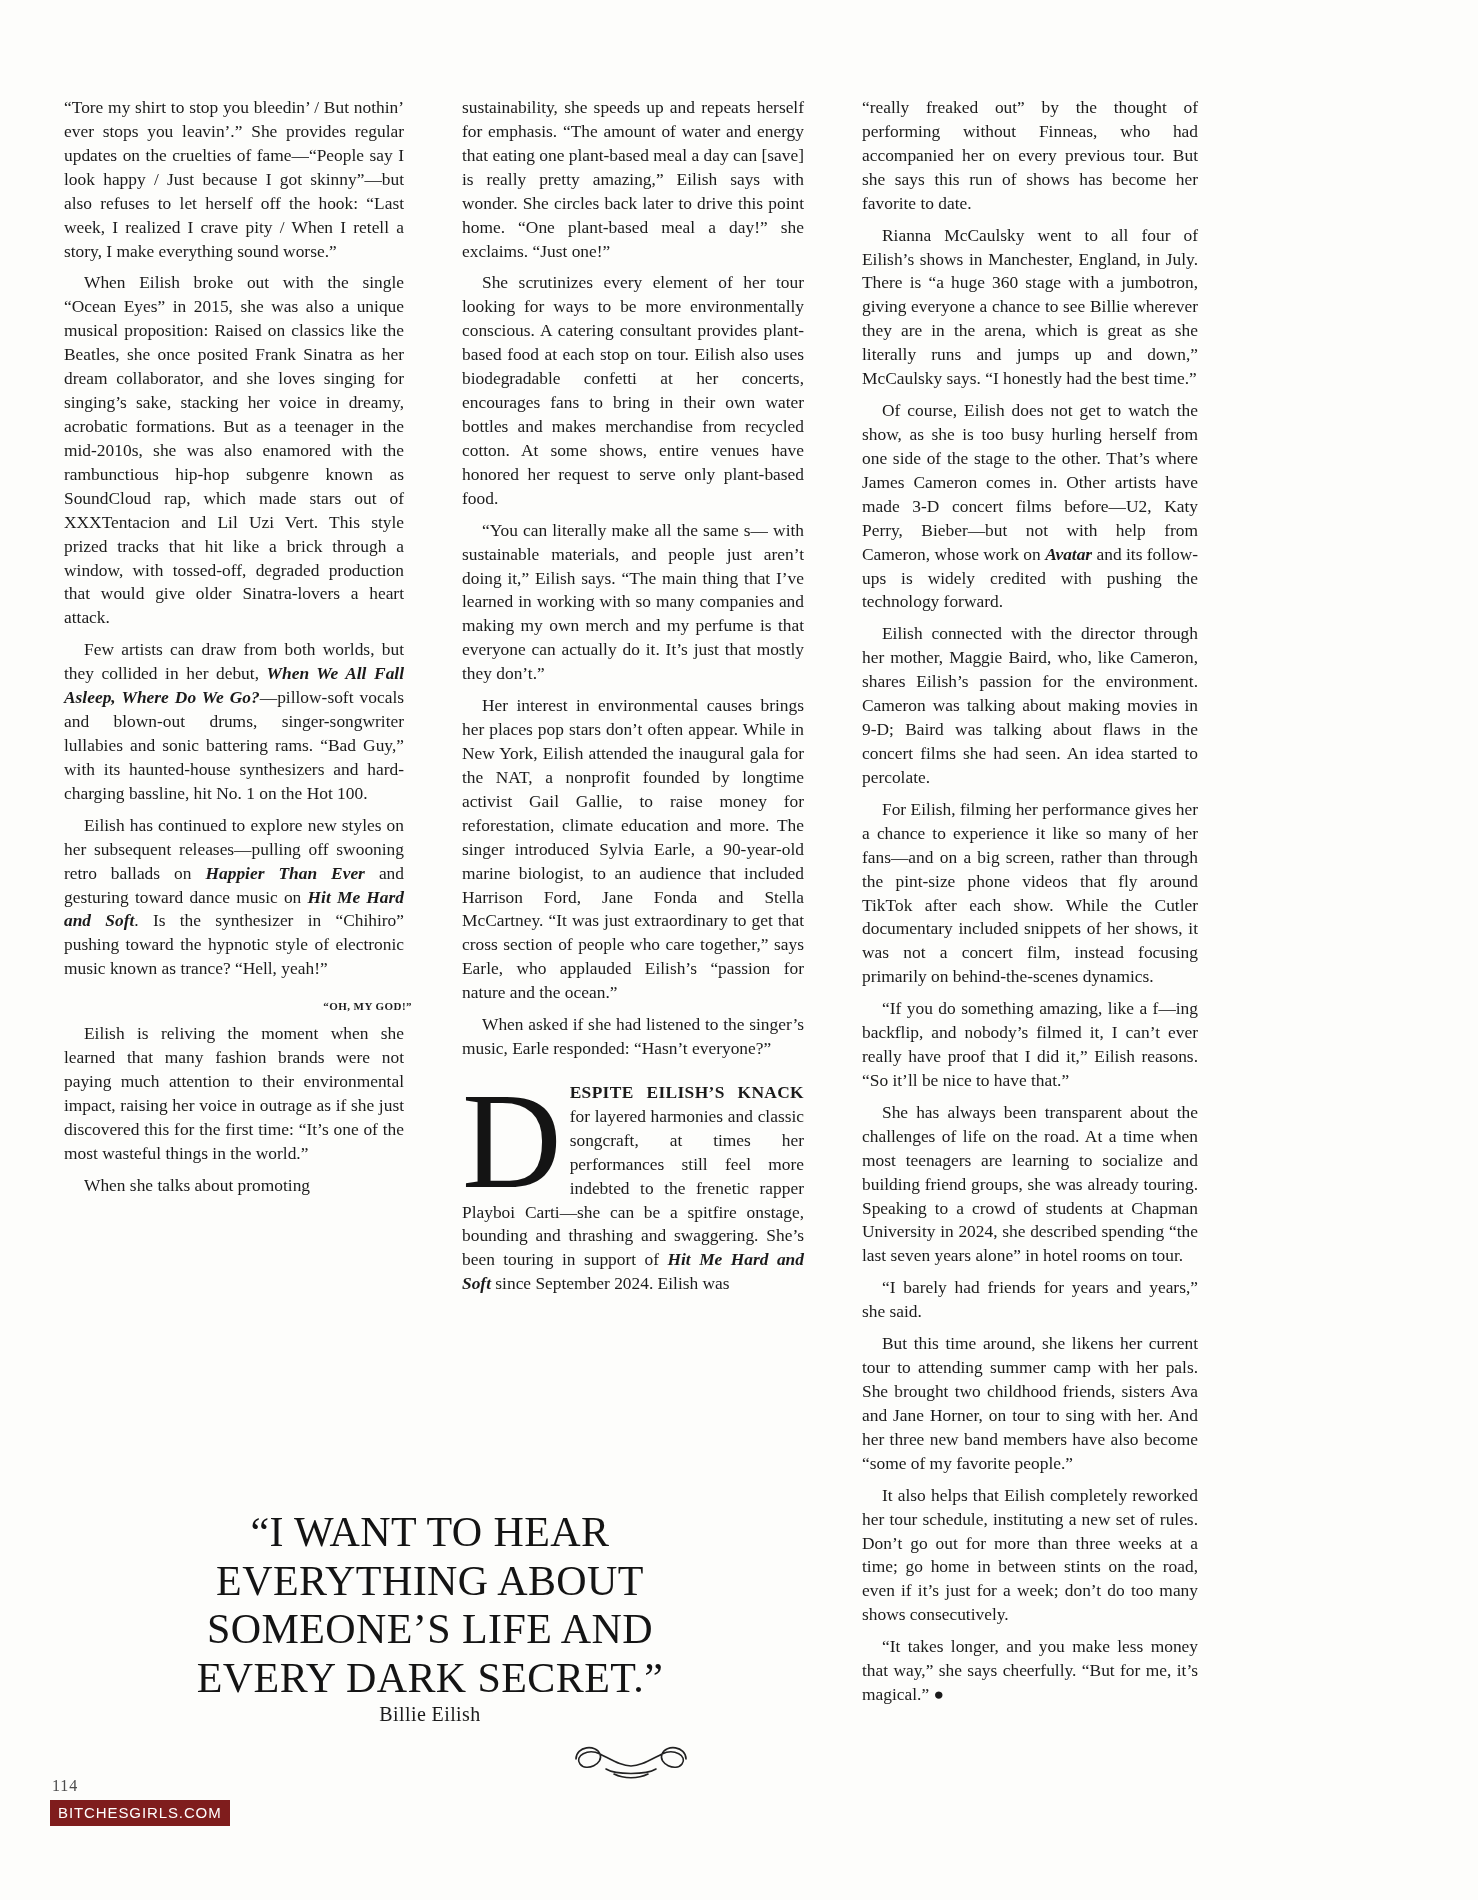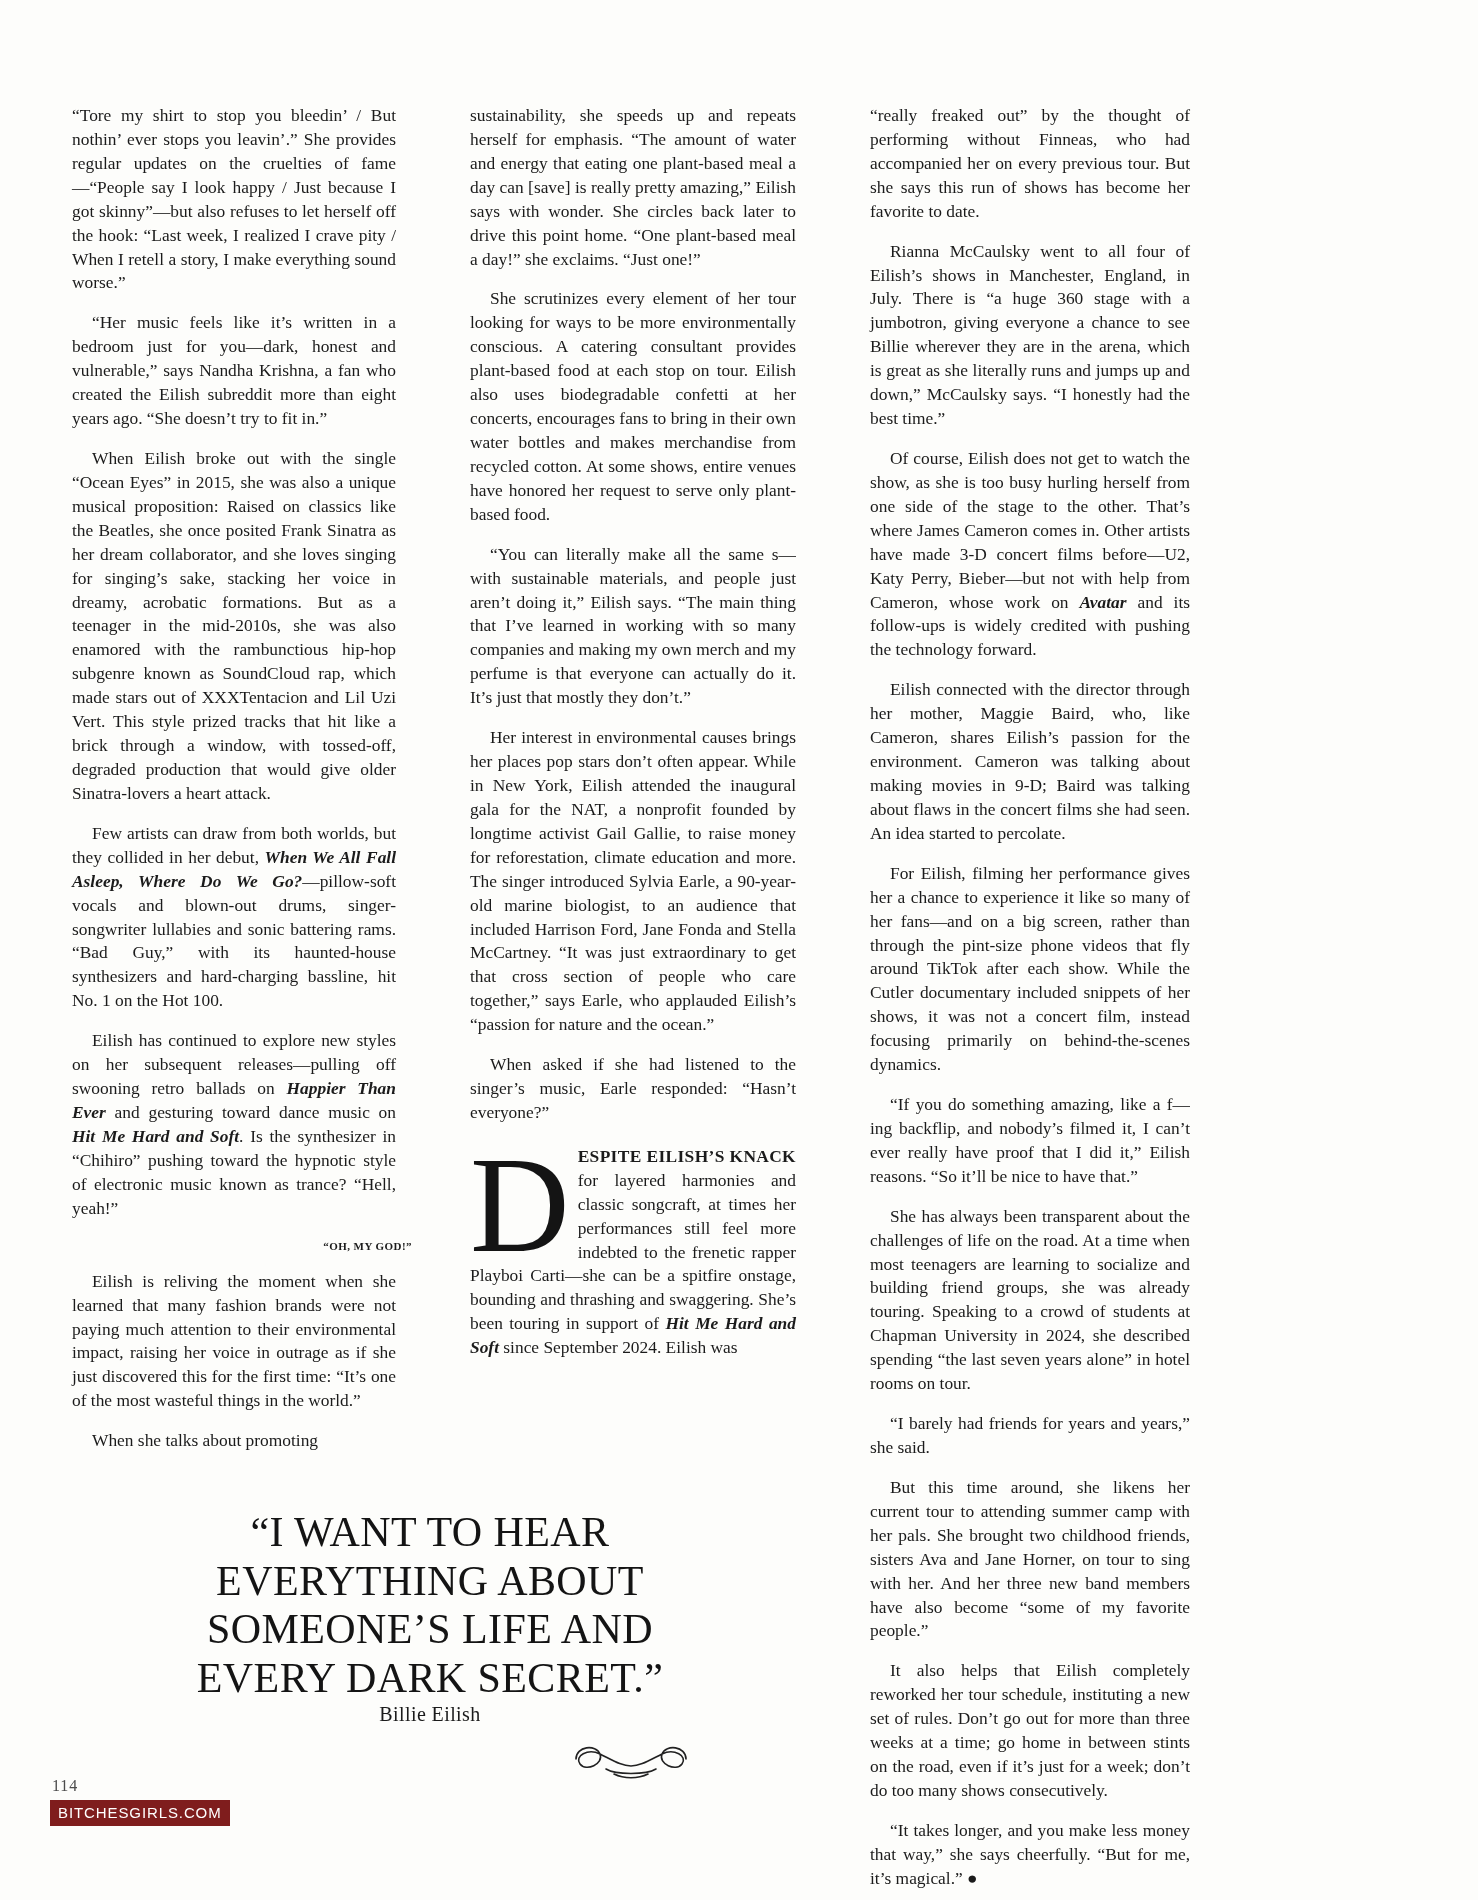--- a/index.html
+++ b/index.html
@@ -29,21 +29,21 @@
     gap: 42px;
   }
   .col {
     width: 358px;
     flex: 0 0 358px;
   }
   .col.col1 { width: 356px; flex: 0 0 356px; }
   .col.col2 { width: 358px; flex: 0 0 358px; }
   .col.col3 { width: 352px; flex: 0 0 352px; }
   p {
-    margin: 16px;
+    margin: 8px;
     font-size: 17.4px;
     line-height: 1.375;
     text-align: justify;
     text-justify: inter-word;
     hyphens: auto;
     -webkit-hyphens: auto;
     color: #1b1b1b;
   }
   p.indent { text-indent: 1.15em; }
   p.noindent { text-indent: 0; }
@@ -133,21 +133,20 @@
 </style>
 </head>
 <body>
 
 <div class="page">
 
   <div class="columns">
 
     <div class="col col1">
       <p class="noindent">“Tore my shirt to stop you bleedin’ / But nothin’ ever stops you leavin’.” She provides regular updates on the cruelties of fame—“People say I look happy / Just because I got skinny”—but also refuses to let herself off the hook: “Last week, I realized I crave pity / When I retell a story, I make everything sound worse.”</p>
-      <p class="indent">“Her music feels like it’s written in a bedroom just for you—dark, honest and vulnerable,” says Nandha Krishna, a fan who created the Eilish subreddit more than eight years ago. “She doesn’t try to fit in.”</p>
       <p class="indent">When Eilish broke out with the single “Ocean Eyes” in 2015, she was also a unique musical proposition: Raised on classics like the Beatles, she once posited Frank Sinatra as her dream collaborator, and she loves singing for singing’s sake, stacking her voice in dreamy, acrobatic formations. But as a teenager in the mid-2010s, she was also enamored with the rambunctious hip-hop subgenre known as SoundCloud rap, which made stars out of XXXTentacion and Lil Uzi Vert. This style prized tracks that hit like a brick through a window, with tossed-off, degraded production that would give older Sinatra-lovers a heart attack.</p>
 
       <p class="indent"><span>Few artists can draw from both worlds, but they collided in her debut, </span><em>When We All Fall Asleep, Where Do We Go?</em><span>—pillow-soft vocals and blown-out drums, singer-songwriter lullabies and sonic battering rams. “Bad Guy,” with its haunted-house synthesizers and hard-charging bassline, hit No. 1 on the Hot 100.</span></p>
 
       <p class="indent"><span>Eilish has continued to explore new styles on her subsequent releases—pulling off swooning retro ballads on </span><em>Happier Than Ever</em><span> and gesturing toward dance music on </span><em>Hit Me Hard and Soft</em><span>. Is the synthesizer in “Chihiro” pushing toward the hypnotic style of electronic music known as trance? “Hell, yeah!”</span></p>
 
       <p class="smallcaps-head">“OH, MY GOD!”</p>
 
       <p class="indent">Eilish is reliving the moment when she learned that many fashion brands were not paying much attention to their environmental impact, raising her voice in outrage as if she just discovered this for the first time: “It’s one of the most wasteful things in the world.”</p>
       <p class="indent">When she talks about promoting</p>

